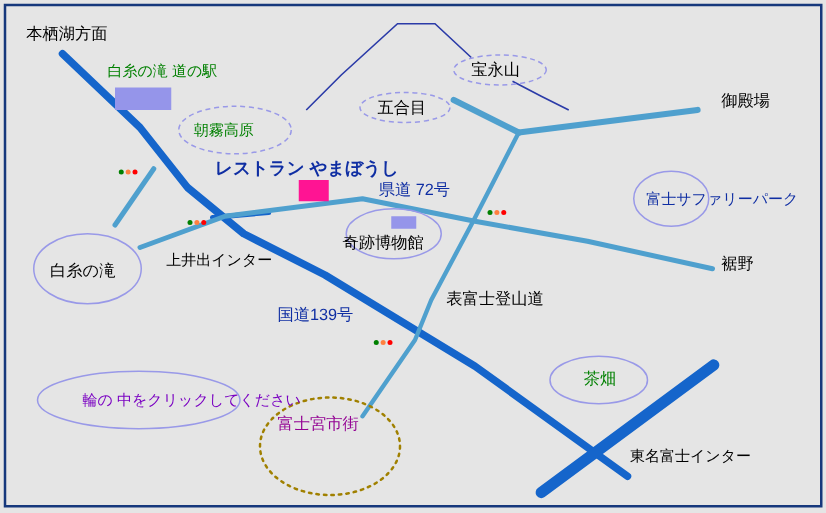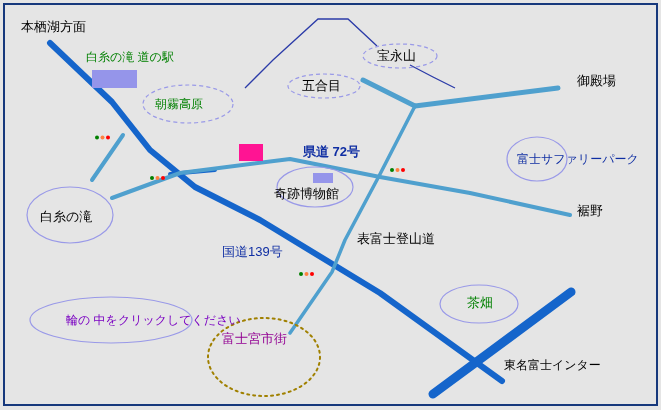--- a/index.html
+++ b/index.html
@@ -74,27 +74,29 @@
     <g>
       <circle cx="301" cy="274" r="2" fill="#008000"></circle>
         <circle cx="306.5" cy="274" r="2" fill="#FF8040"></circle>
         <circle cx="312" cy="274" r="2" fill="#FF0000"></circle>
     </g>
   </svg>
 
   <div class="label" style="left:21px;top:20px;">本栖湖方面</div>
   <div class="label green small" style="left:86px;top:50px;">白糸の滝 道の駅</div>
   <div class="label green small" style="left:155px;top:97px;">朝霧高原</div>
+  <div class="label restaurant" style="left:172px;top:127px;">レストラン やまぼうし</div>
   <div class="label" style="left:377px;top:49px;text-align:right;">宝永山</div>
   <div class="label" style="left:302px;top:79px;">五合目</div>
   <div class="label" style="left:577px;top:74px;">御殿場</div>
-  <div class="label navy" style="left:303px;top:145px;font-weight:bold;">県道 72号</div>
+  <div class="label navy" style="left:303px;top:145px;">県道 72号</div>
   <div class="label navy small" style="left:517px;top:152px;">富士サファリーパーク</div>
   <div class="label" style="left:274px;top:187px;">奇跡博物館</div>
   <div class="label" style="left:40px;top:210px;">白糸の滝</div>
+  <div class="label small" style="left:133px;top:201px;">上井出インター</div>
   <div class="label" style="left:577px;top:204px;">裾野</div>
   <div class="label" style="left:357px;top:232px;">表富士登山道</div>
   <div class="label navy" style="left:222px;top:245px;">国道139号</div>
   <div class="label green" style="left:467px;top:296px;">茶畑</div>
   <div class="label purple small" style="left:42px;top:313px;margin-left:24px;">輪の 中をクリックしてください</div>
   <div class="label magenta" style="left:222px;top:332px;">富士宮市街</div>
   <div class="label small" style="left:504px;top:358px;">東名富士インター</div>
 </div>
 
 </body></html>

